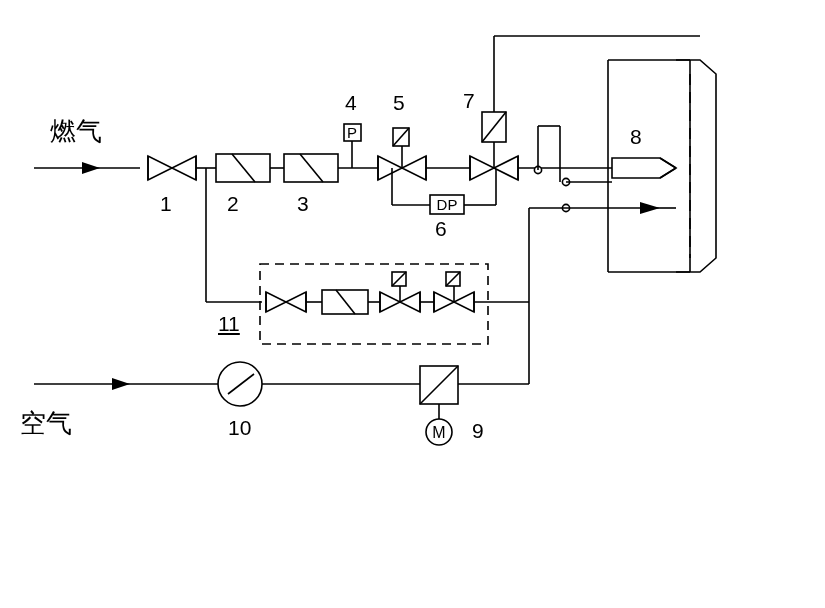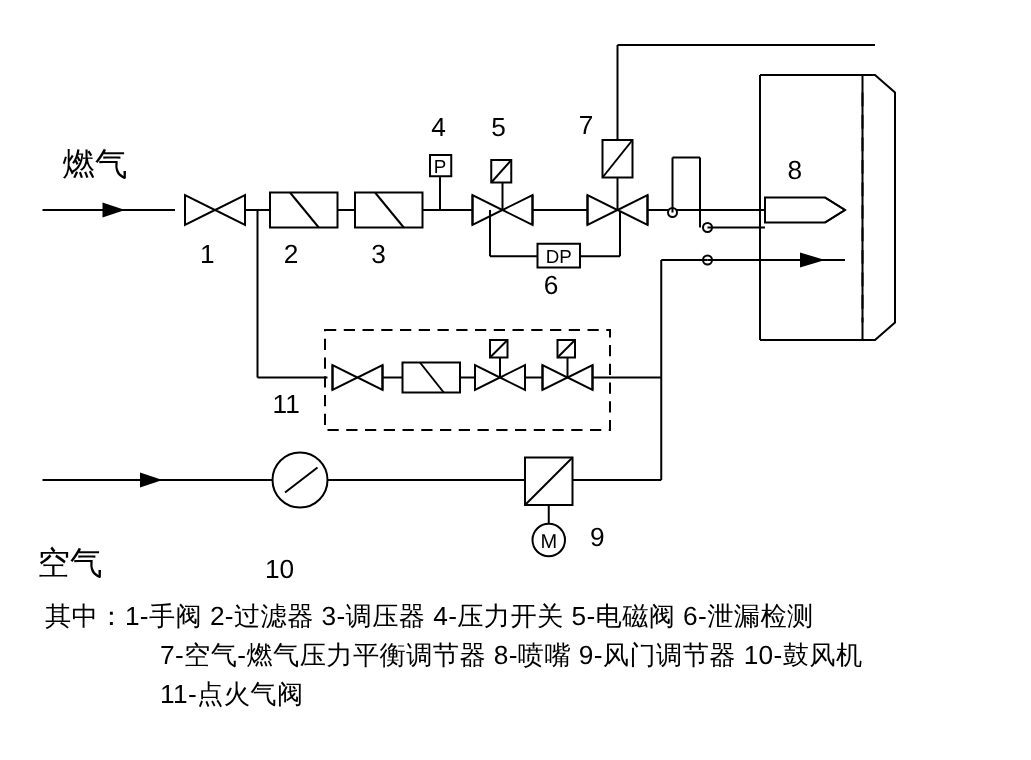--- a/index.html
+++ b/index.html
@@ -194,39 +194,28 @@
       <line x1="458" y1="384" x2="529" y2="384"></line>
 
     </g>
 
     <text x="352" y="138" text-anchor="middle" font-family="Liberation Sans, sans-serif" font-size="15" fill="#000000">P</text>
     <text x="447" y="210" text-anchor="middle" font-family="Liberation Sans, sans-serif" font-size="15" fill="#000000">DP</text>
     <text x="439" y="438" text-anchor="middle" font-family="Liberation Sans, sans-serif" font-size="16" fill="#000000">M</text>
   </svg>
 
   <div class="lbl cjk" style="left:38px; top:118px;margin-left:12px;">燃气</div>
-  <div class="lbl cjk" style="left:30px; top:410px;margin-top:27px;">空气</div>
+  <div class="lbl cjk" style="left:20px; top:410px;">空气</div>
 
   <div class="lbl num" style="left:160px; top:193px;">1</div>
   <div class="lbl num" style="left:227px; top:193px;">2</div>
   <div class="lbl num" style="left:297px; top:193px;">3</div>
   <div class="lbl num" style="left:345px; top:92px;">4</div>
   <div class="lbl num" style="left:393px; top:92px;">5</div>
   <div class="lbl num" style="left:435px; top:218px;">6</div>
   <div class="lbl num" style="left:463px; top:90px;">7</div>
   <div class="lbl num" style="left:630px; top:126px;">8</div>
   <div class="lbl num" style="left:472px; top:420px;">9</div>
-  <div class="lbl num" style="left:212px; top:417px;margin-top:28px;">10</div>
-  <div class="lbl num" style="left:218px; top:313px;">11</div>
-
-  <div class="legend">
-    <div class="legend-line">
-      <span>其中：</span><span>1-手阀  2-过滤器  3-调压器  4-压力开关  5-电磁阀  6-泄漏检测</span>
-    </div>
-    <div class="legend-line">
-      <span class="legend-indent" style="width:92px;"></span><span>7-空气-燃气压力平衡调节器  8-喷嘴  9-风门调节器  10-鼓风机</span>
-    </div>
-    <div class="legend-line">
-      <span class="legend-indent" style="width:92px;"></span><span>11-点火气阀</span>
-    </div>
-  </div>
+  <div class="lbl num" style="left:228px; top:417px;">10</div>
+  <div class="lbl num" style="left:218px; top:313px;text-decoration:underline;">11</div>
+
 
 </div>
 
 </body></html>

